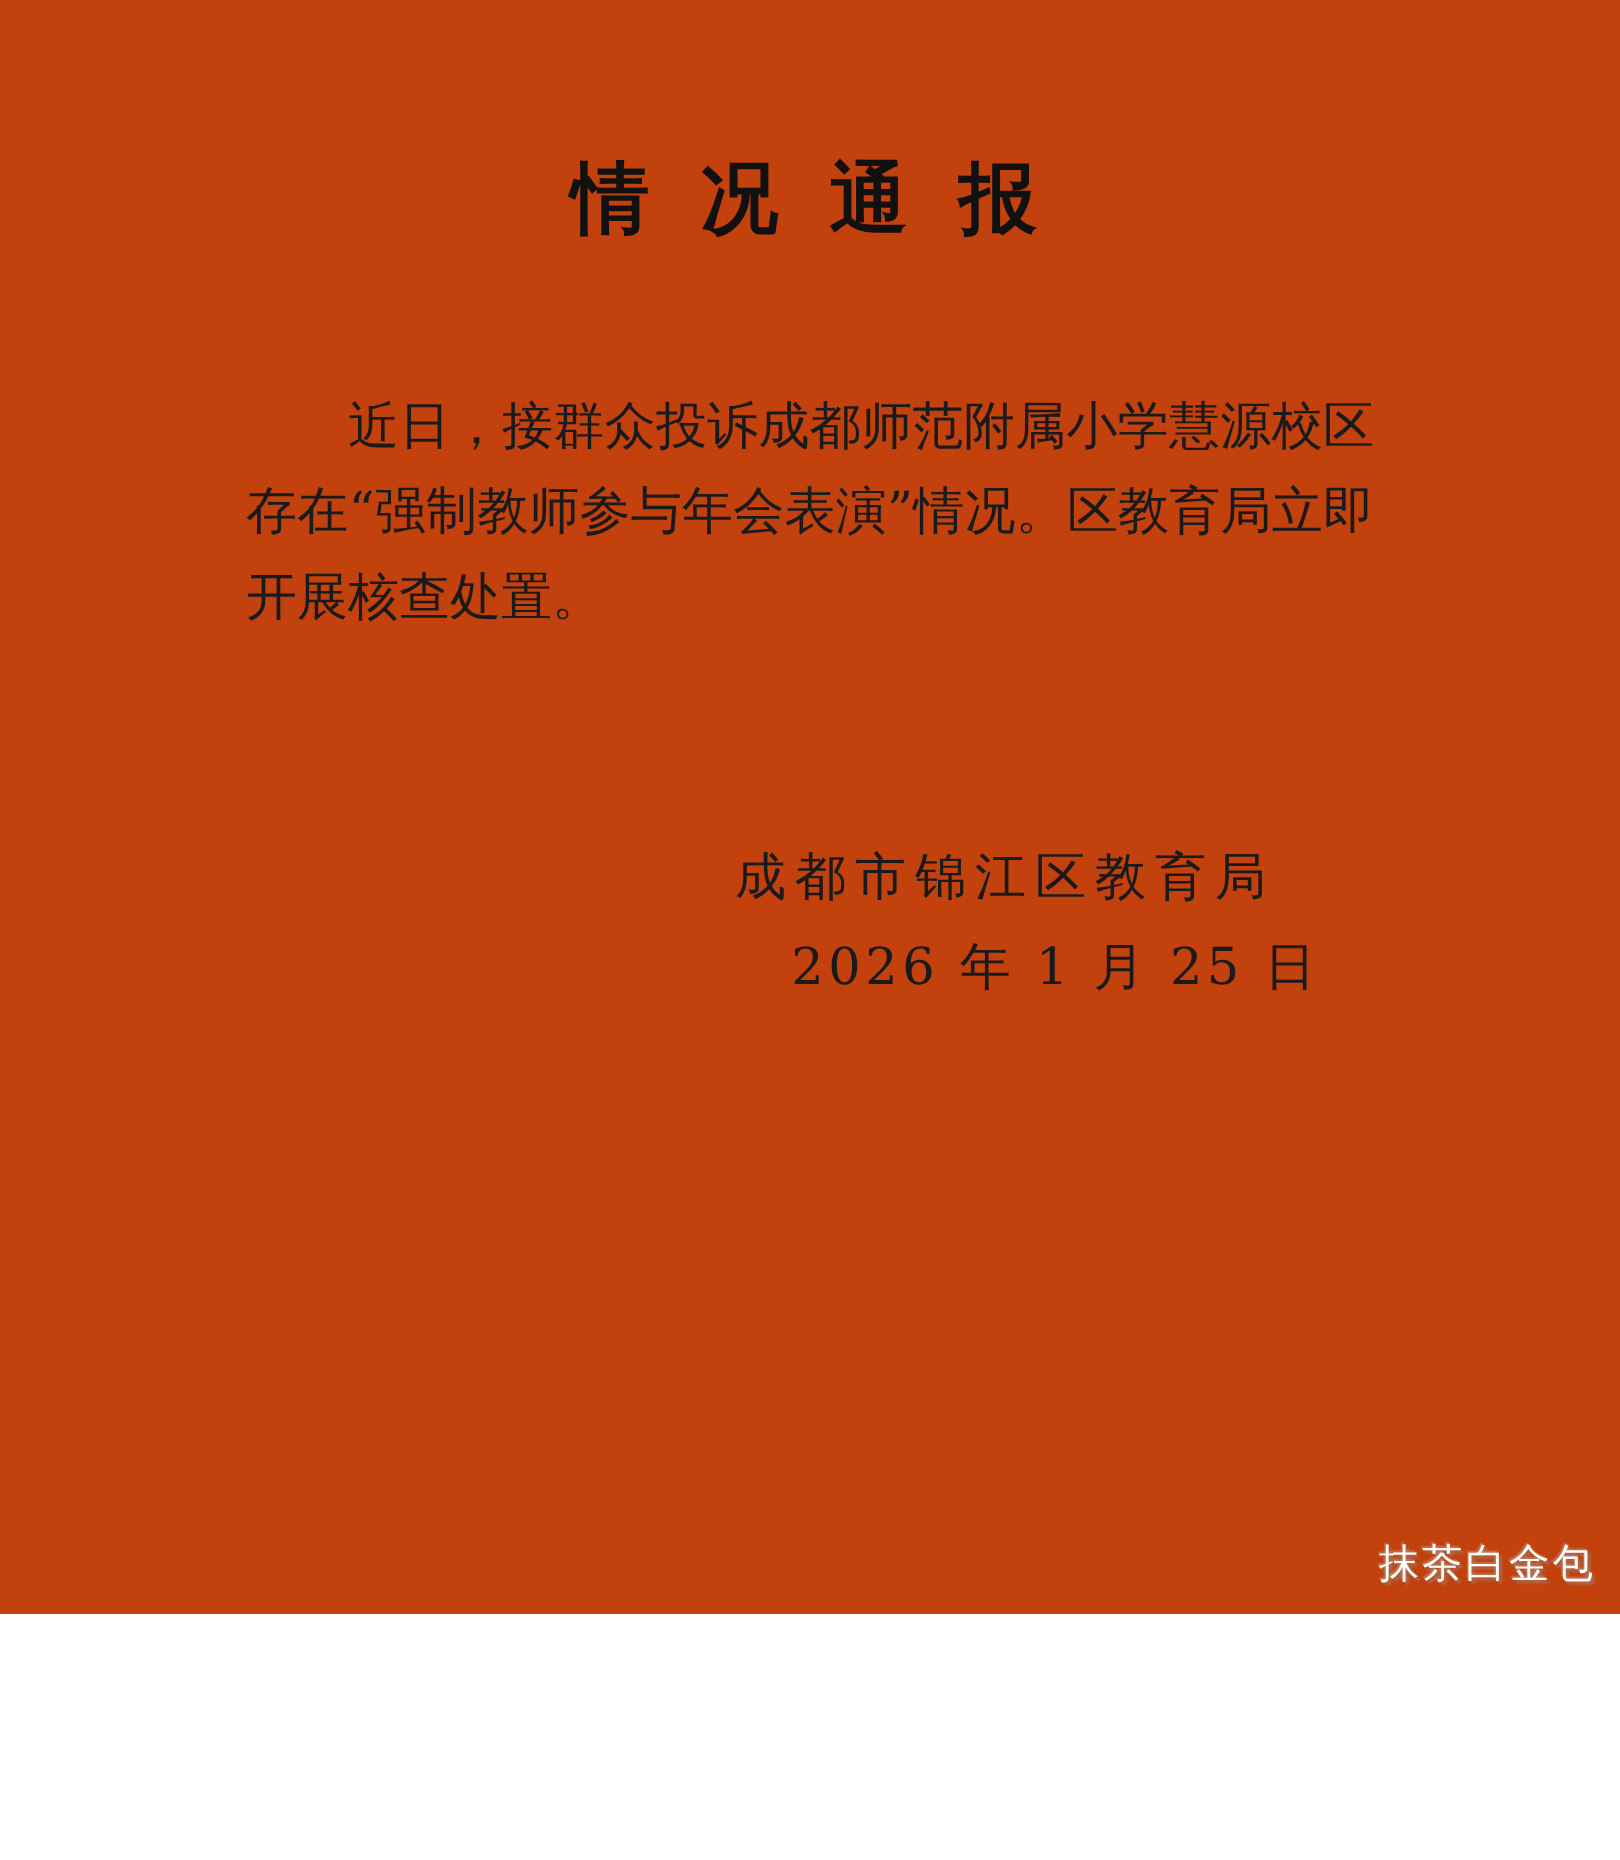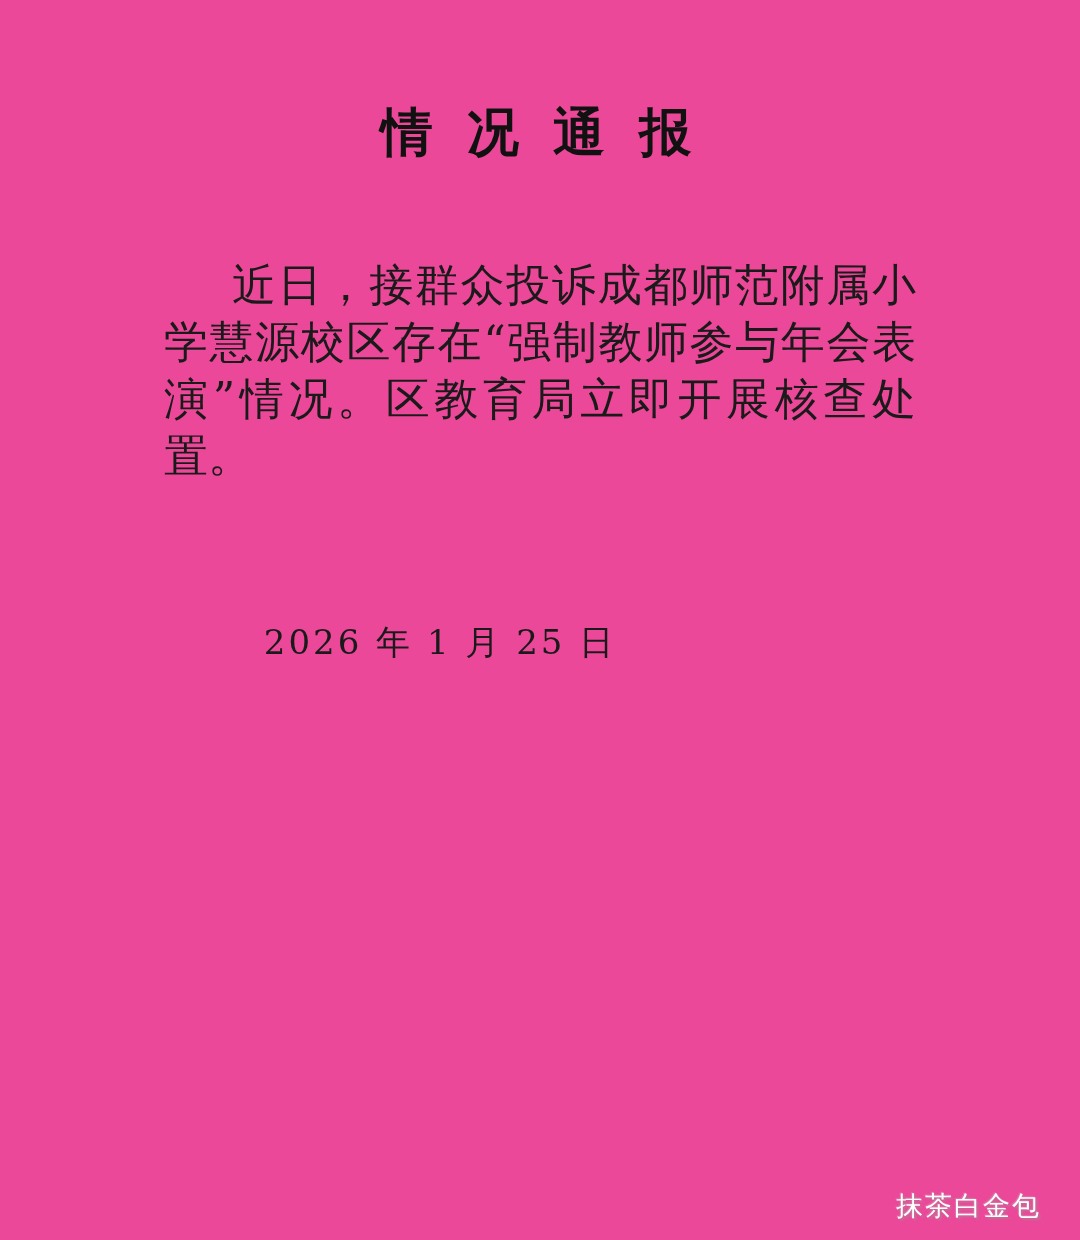--- a/index.html
+++ b/index.html
@@ -4,39 +4,39 @@
   <style>
     * { box-sizing: border-box; }
     html, body {
       margin: 0;
       padding: 0;
       background: #ffffff;
     }
     .page {
       position: relative;
       width: 1080px;
-      height: 1240px;
-      background: #ec4899;
+      height: 1076px;
+      background: #c2410c;
       overflow: hidden;
       font-family: "DejaVu Serif", "Liberation Serif", serif;
       color: #151515;
     }
     .notice-title {
       margin: 0;
       padding-top: 98px;
       text-align: center;
       font-size: 52px;
       font-weight: bold;
       letter-spacing: 8px;
       color: #111111;
     }
     .notice-body {
       width: 752px;
       margin: 88px auto 0 auto;
-      font-size: 44px;
+      font-size: 34px;
       line-height: 57px;
       text-align: justify;
       text-justify: inter-ideograph;
       color: #1a1a1a;
     }
     .notice-body p {
       margin: 0;
       text-indent: 68px;
     }
     .signature-block {
@@ -44,27 +44,27 @@
       font-size: 34px;
       line-height: 60px;
       color: #1a1a1a;
     }
     .signature-issuer {
       text-align: right;
       padding-right: 230px;
       letter-spacing: 6px;
     }
     .signature-date {
-      text-align: center;
+      text-align: right;
       padding-right: 200px;
       letter-spacing: 3px;
     }
     .watermark {
       position: absolute;
-      right: 39px;
+      right: 16px;
       bottom: 16px;
       font-size: 27px;
       letter-spacing: 2px;
       color: #ffffff;
       text-shadow: 2px 2px 2px rgba(150,150,150,0.55), -1px -1px 1px rgba(200,200,200,0.35);
       font-family: "DejaVu Sans", "Liberation Sans", sans-serif;
       user-select: none;
     }
   </style>
 </head>
@@ -72,18 +72,19 @@
 
 <div class="page">
 
   <h1 class="notice-title">情 况 通 报</h1>
 
   <div class="notice-body">
     <p>近日，接群众投诉成都师范附属小学慧源校区存在“强制教师参与年会表演”情况。区教育局立即开展核查处置。</p>
   </div>
 
   <div class="signature-block">
+    <div class="signature-issuer">成都市锦江区教育局</div>
     <div class="signature-date">2026 年 1 月 25 日</div>
   </div>
 
   <div class="watermark">抹茶白金包</div>
 
 </div>
 
 </body></html>

